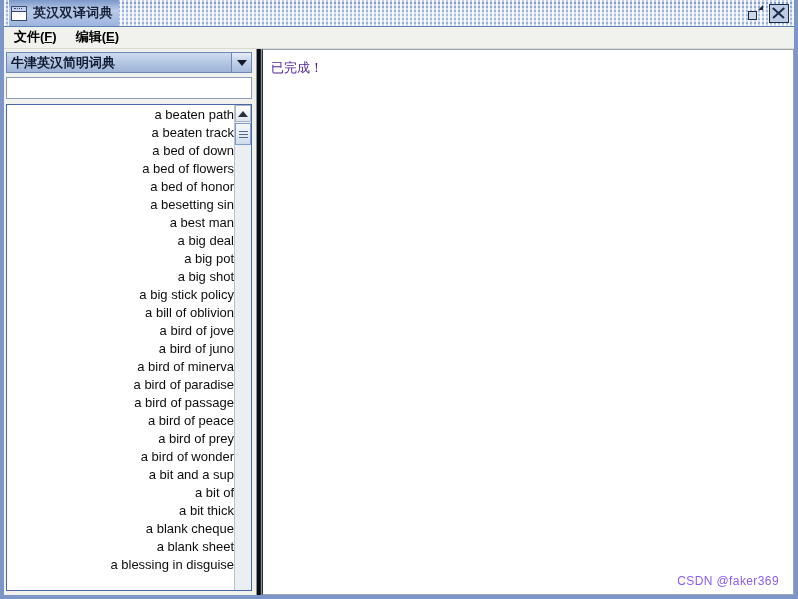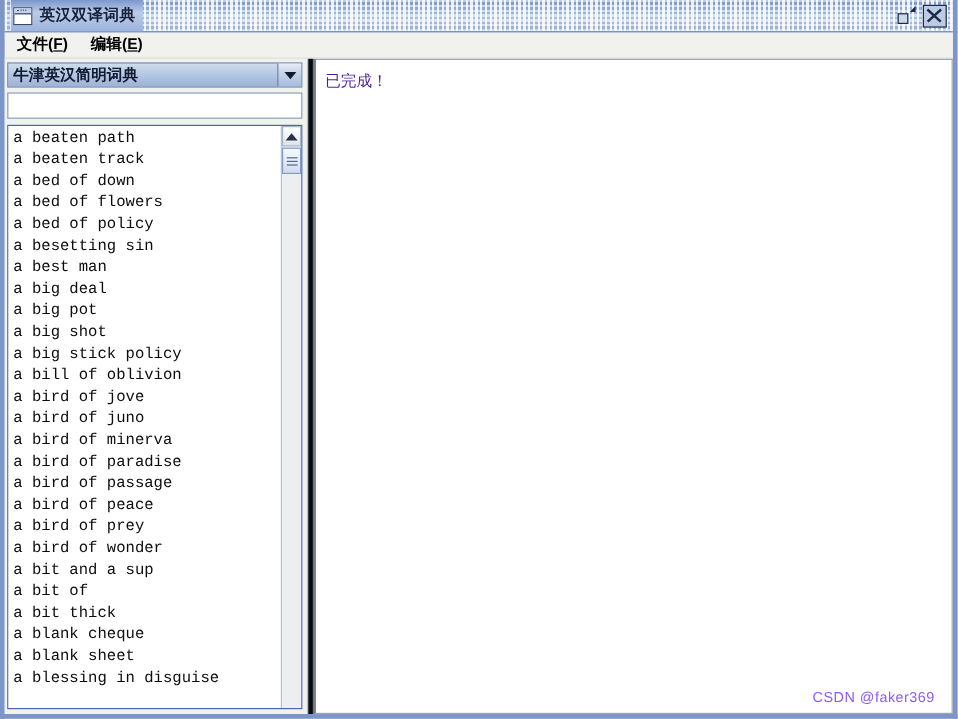--- a/index.html
+++ b/index.html
@@ -254,21 +254,22 @@
   }
   .word-item {
     font-size: 13px;
     line-height: 18px;
     height: 18px;
     color: #0c0c0c;
     padding-left: 4px;
     white-space: nowrap;
     overflow: hidden;
     cursor: default;
-    font-family: Liberation Mono, monospace;
+    font-family: Liberation Sans, sans-serif;
+    text-align: right;
   }
   
   #list-scroll {
     flex: 0 0 17px;
     width: 17px;
     background: #eceff2;
     border-left: 1px solid #b7c2d2;
     display: flex;
     flex-direction: column;
     box-sizing: border-box;
@@ -392,21 +393,21 @@
       <div id="search-wrap">
         <input id="search-input" type="text" placeholder="" style="">
       </div>
 
       <div id="list-wrap">
         <div id="word-list">
             <div class="word-item">a beaten path</div>
             <div class="word-item">a beaten track</div>
             <div class="word-item">a bed of down</div>
             <div class="word-item">a bed of flowers</div>
-            <div class="word-item">a bed of policy</div>
+            <div class="word-item">a bed of honor</div>
             <div class="word-item">a besetting sin</div>
             <div class="word-item">a best man</div>
             <div class="word-item">a big deal</div>
             <div class="word-item">a big pot</div>
             <div class="word-item">a big shot</div>
             <div class="word-item">a big stick policy</div>
             <div class="word-item">a bill of oblivion</div>
             <div class="word-item">a bird of jove</div>
             <div class="word-item">a bird of juno</div>
             <div class="word-item">a bird of minerva</div>

